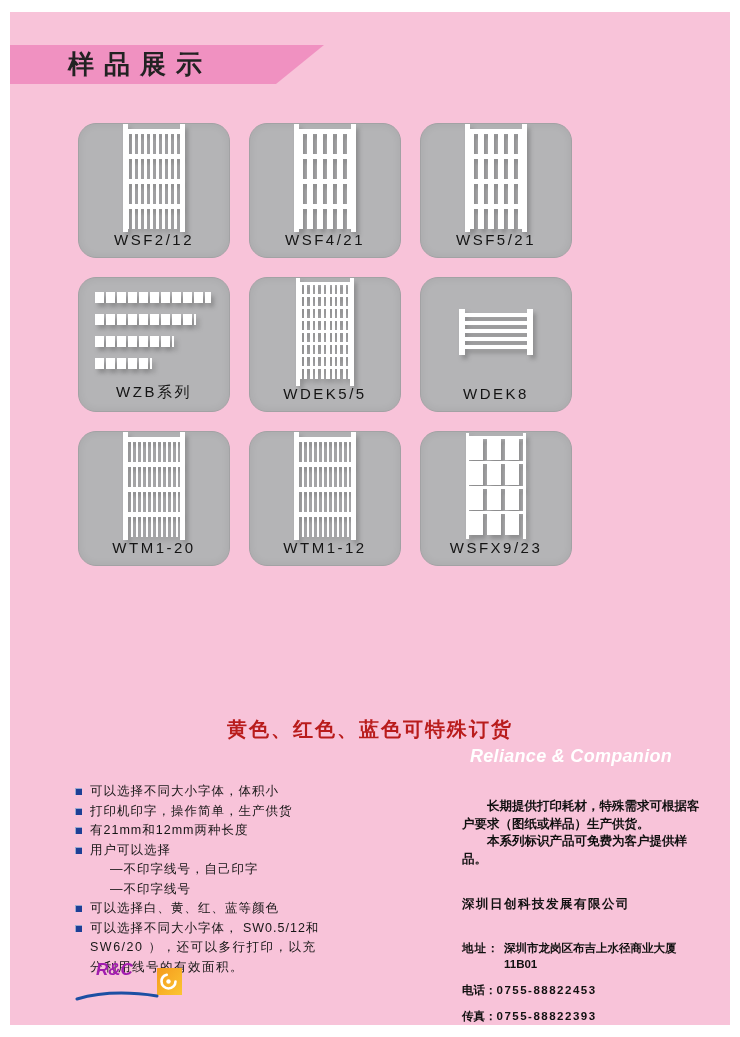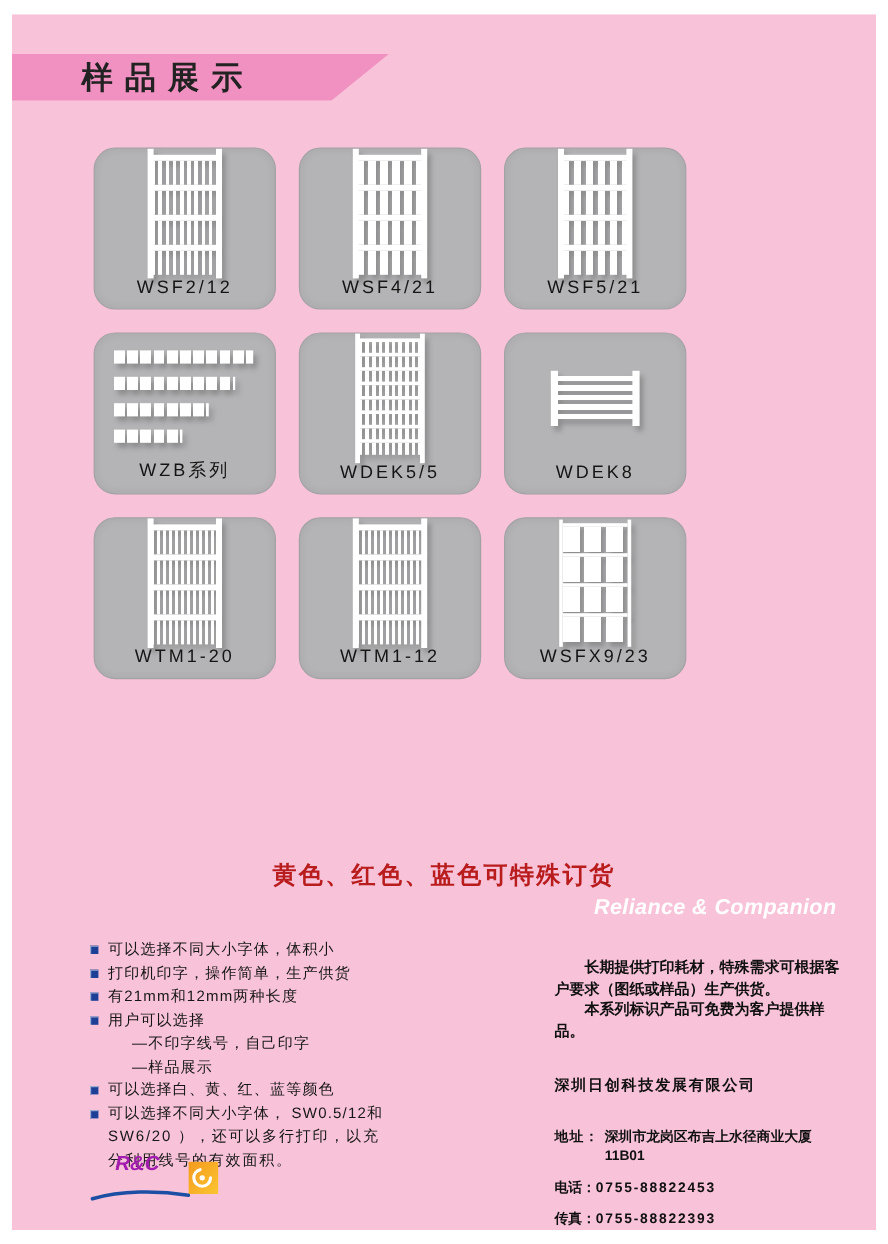--- a/index.html
+++ b/index.html
@@ -95,21 +95,21 @@
   .ic-tags i:nth-of-type(1){top:0}.ic-tags i:nth-of-type(2){top:25px}
   .ic-tags i:nth-of-type(3){top:50px}.ic-tags i:nth-of-type(4){top:75px}
   
   .note{
     position:absolute;left:0;top:704px;width:100%;text-align:center;
     font-size:20px;font-weight:bold;color:#b91c1c;letter-spacing:2px;
   }
   
   .wordmark{
     position:absolute;left:460px;top:734px;color:#ffffff;
-    font-size:18px;font-weight:bold;font-style:italic;letter-spacing:0.3px;white-space:nowrap;margin-left:25px;
+    font-size:18px;font-weight:bold;font-style:italic;letter-spacing:0.3px;white-space:nowrap;
   }
   
   .features{position:absolute;left:65px;top:770px;width:350px;color:#161616;}
   .f-line{font-size:12.5px;line-height:19.5px;letter-spacing:1px;display:flex;align-items:center;}
   .f-line .sq{
     width:7px;height:7px;background:#1d3f96;margin-right:8px;flex:0 0 auto;
     box-shadow:inset 1px 1px 0 rgba(255,255,255,.55);
   }
   .f-line.sub{padding-left:35px;}
   .f-line.cont{padding-left:15px;letter-spacing:1.5px;}
@@ -276,21 +276,21 @@
           <span>有21mm和12mm两种长度</span>
         </div>
       <div class="f-line b">
           <span class="sq"></span>
           <span>用户可以选择</span>
         </div>
       <div class="f-line sub">
           <span>—不印字线号，自己印字</span>
         </div>
       <div class="f-line sub">
-          <span>—样品展示</span>
+          <span>—不印字线号</span>
         </div>
       <div class="f-line b">
           <span class="sq"></span>
           <span>可以选择白、黄、红、蓝等颜色</span>
         </div>
       <div class="f-line b">
           <span class="sq"></span>
           <span>可以选择不同大小字体， SW0.5/12和</span>
         </div>
       <div class="f-line cont">

